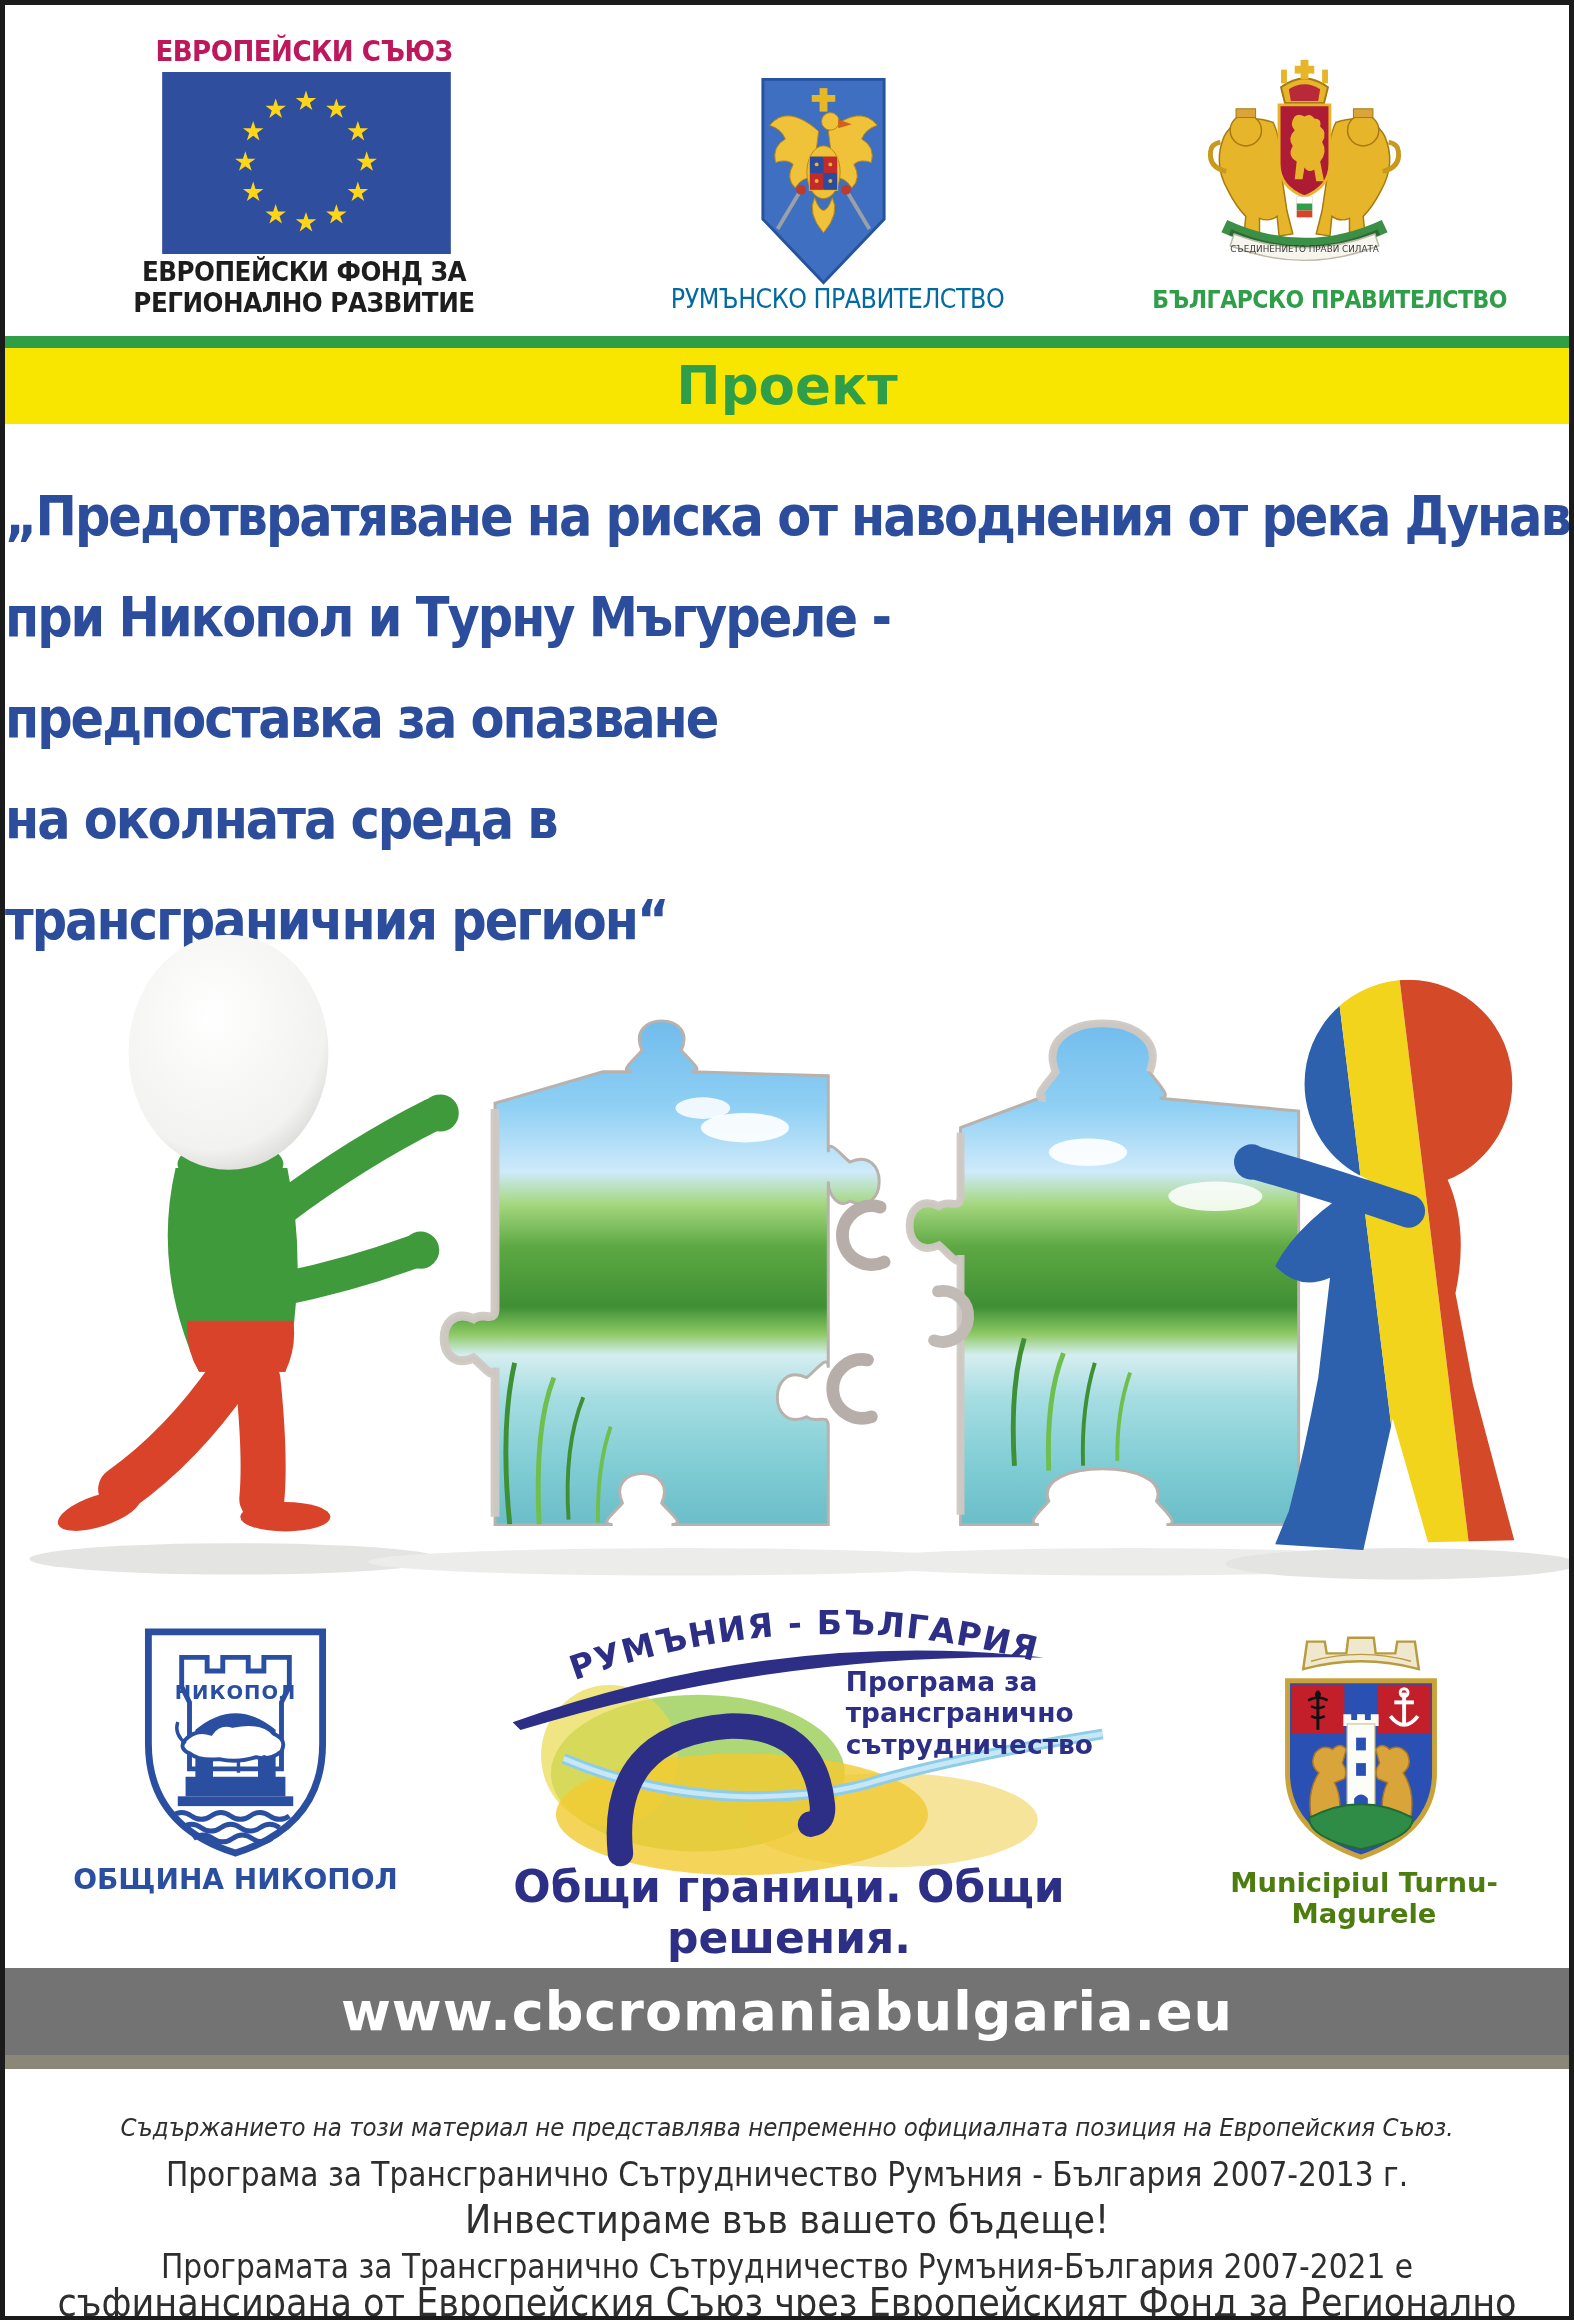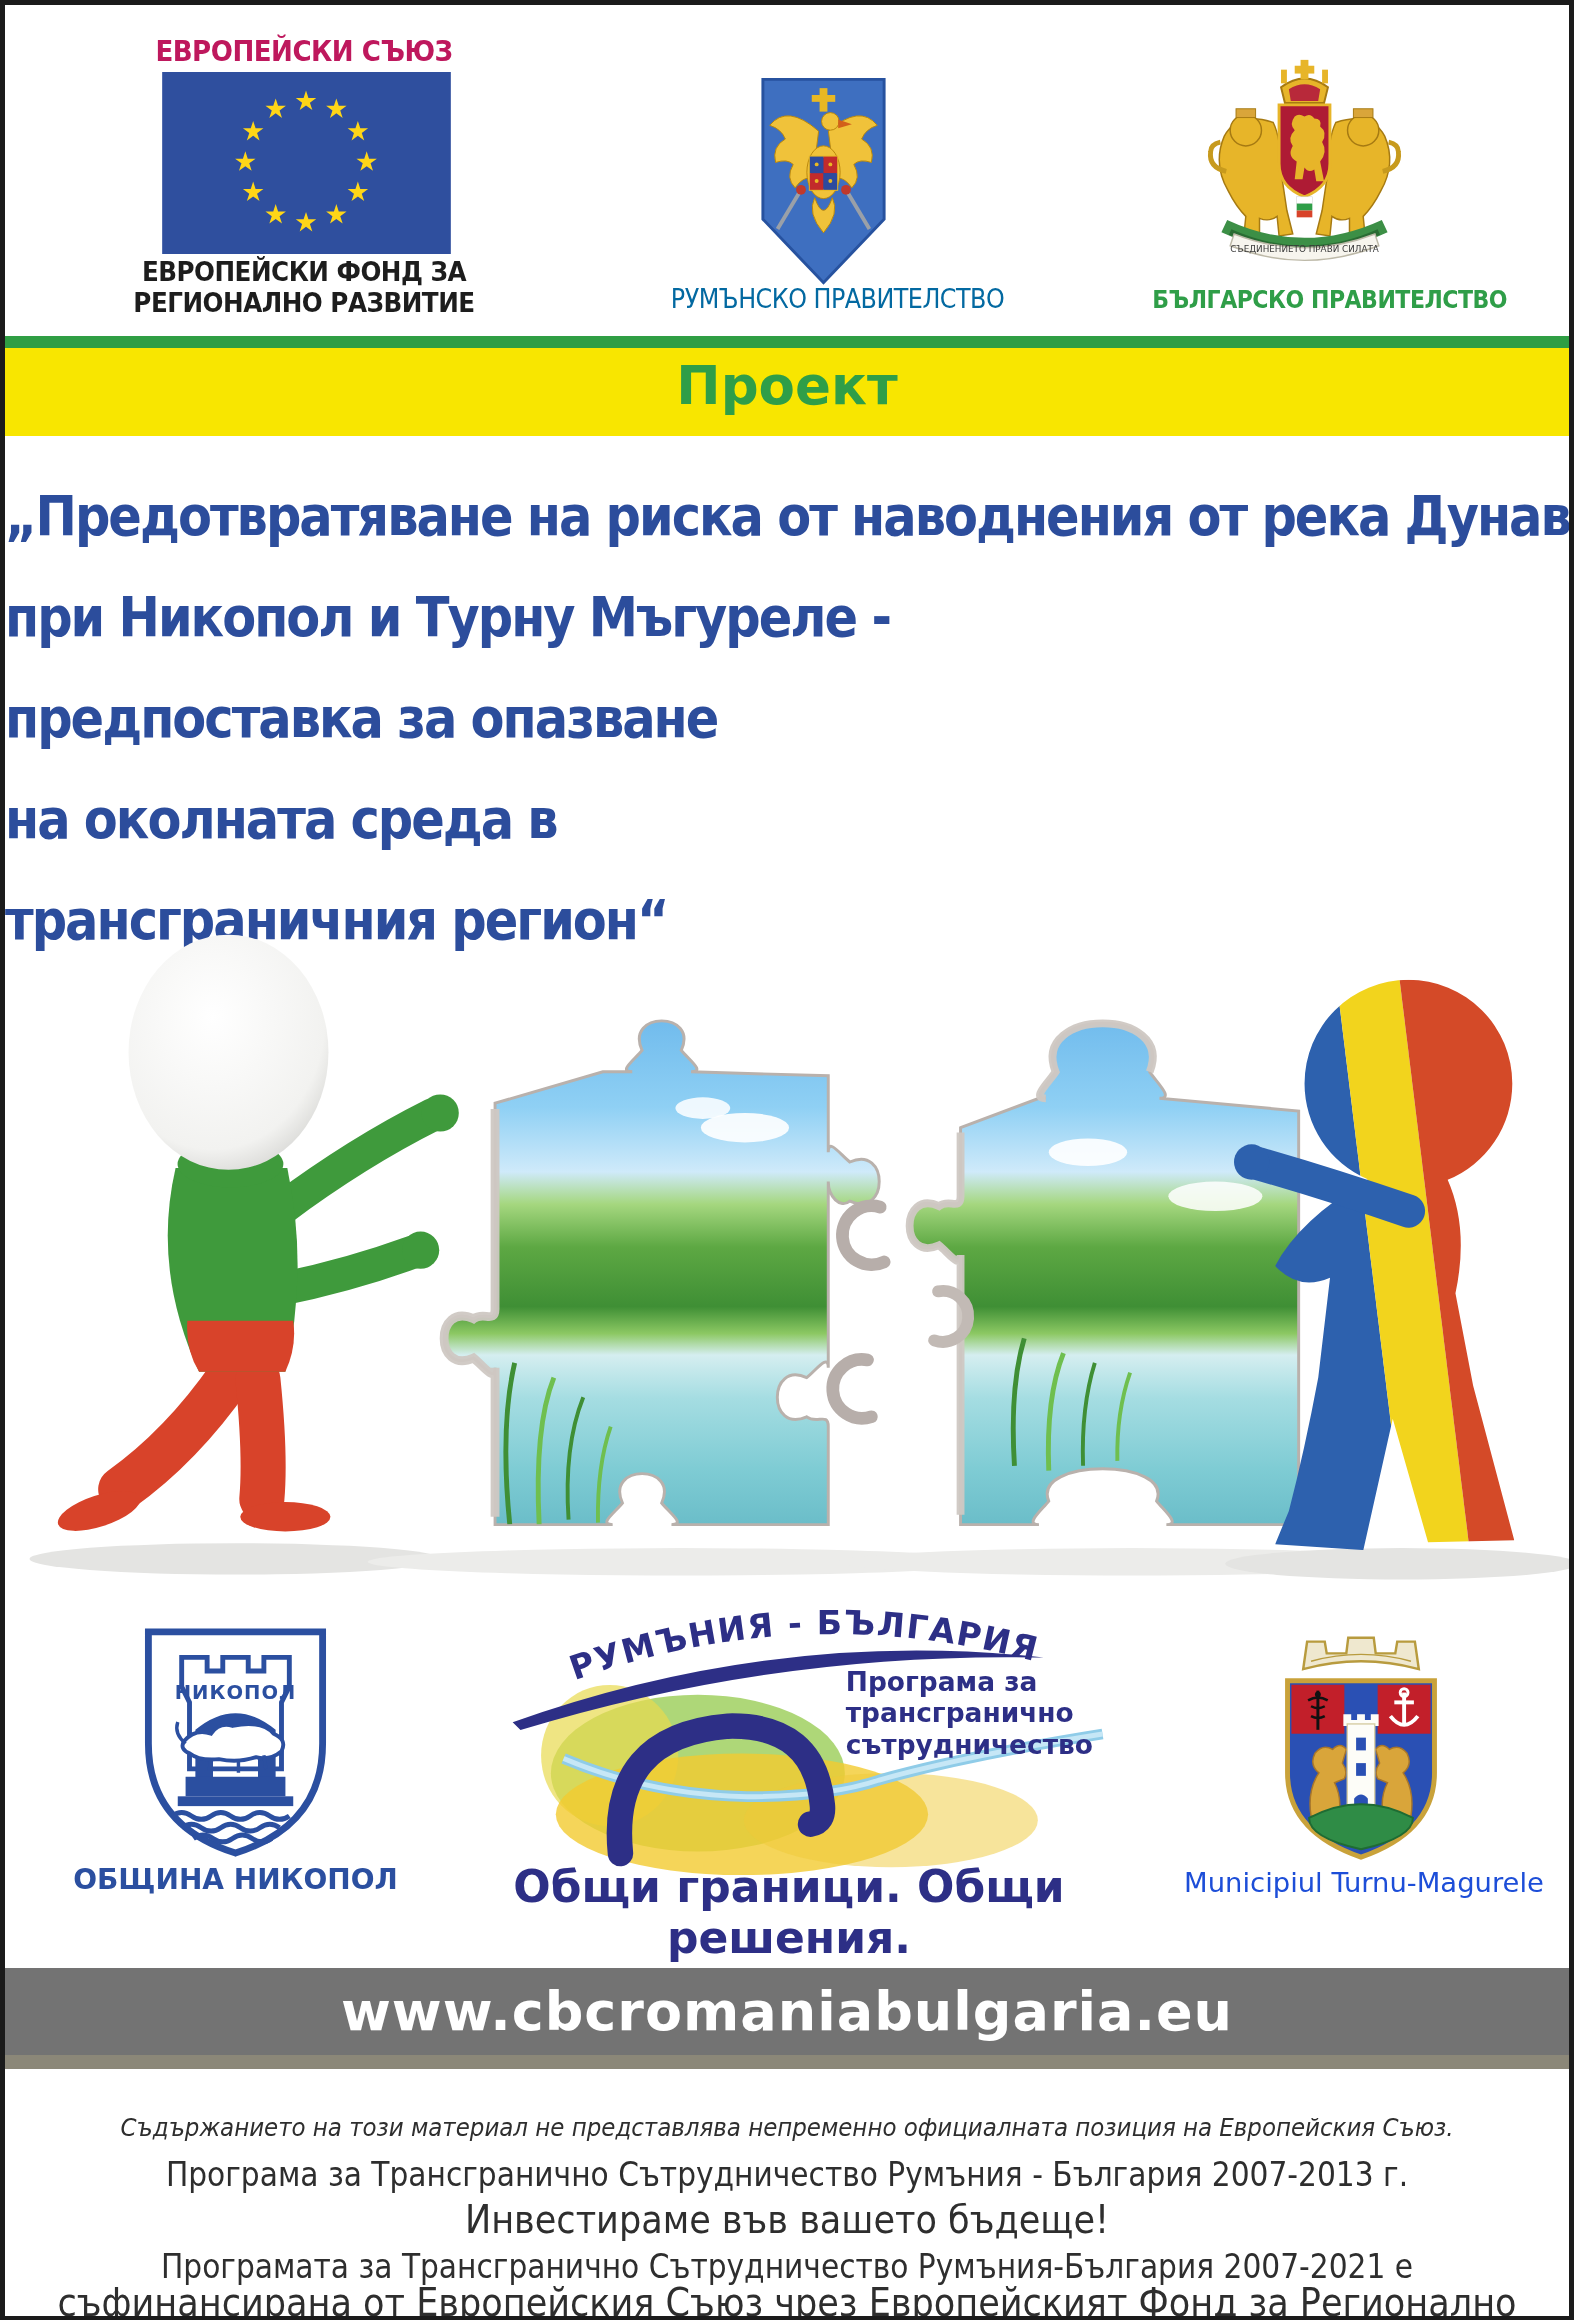--- a/index.html
+++ b/index.html
@@ -14,34 +14,34 @@
   
   .eu-title{left:108px; top:29px; width:382px; font-size:29px; font-weight:bold; color:#be185d;}
   .eu-flag{left:157px; top:67px;}
   .eu-fund{left:93px; top:251px; width:412px; font-size:27.4px; font-weight:bold; color:#1d1d1d; line-height:31px;}
   .ro-coat{left:753px; top:69px;}
   .ro-label{left:622px; top:278px; width:421px; font-size:26.5px; font-weight:normal; color:#0369a1;}
   .bg-coat{left:1186px; top:49px;}
   .bg-label{left:1106px; top:280px; width:396px; font-size:24.5px; font-weight:bold; color:#2f9e48;text-align:right;}
   
   .green-stripe{left:0; top:331px; width:100%; height:11.8px; background:#2f9e44;}
-  .yellow-banner{left:0; top:343px; width:100%; height:88px; background:#f8e600;}
+  .yellow-banner{left:0; top:343px; width:100%; height:76px; background:#f8e600;}
   .yellow-banner .lbl{width:100%; line-height:76px; font-size:53px; font-weight:bold; color:#2f9e48; letter-spacing:0;}
   
   .title-block{left:0; top:461px; width:100%; color:#2c4d9c; font-weight:bold;}
   .title-block div{line-height:101px; font-size:55px; letter-spacing:-2px; white-space:nowrap; }
   
   .illu{left:0; top:912px;}
   
   .nikopol-svg{left:116px; top:1619px;}
   .nikopol-label{left:57px; top:1858px; width:347px; font-size:28px; font-weight:bold; color:#2b4fa0;}
   .program-svg{left:443px; top:1582px;}
   .program-slogan{left:400px; top:1856px; width:768px; font-size:44px; font-weight:bold; color:#2d2f86;}
   .turnu-svg{left:1247px; top:1619px;}
-  .turnu-label{left:1168px; top:1862px; width:382px; font-size:27.4px; font-weight:normal; color:#1d4ed8;}
+  .turnu-label{left:1168px; top:1862px; width:382px; font-size:27.4px; font-weight:bold; color:#4d7c0f;}
   
   .site-bar{left:0; top:1963px; width:100%; height:87px; background:#737373;}
   .site-bar .url{width:100%; line-height:87px; font-size:54px; font-weight:bold; color:#ffffff; letter-spacing:1px;}
   .gray-stripe{left:0; top:2050px; width:100%; height:13.7px; background:#8b8778;}
   
   .footer-line{left:0; width:100%; color:#2e2e2e; font-stretch:condensed;}
   .f-disclaimer{top:2107px; font-size:25.5px;font-style:italic;}
   .f-program{top:2150px; font-size:33px;}
   .f-invest{top:2192px; font-size:39px;}
   .f-cof1{top:2242px; font-size:33px;}

